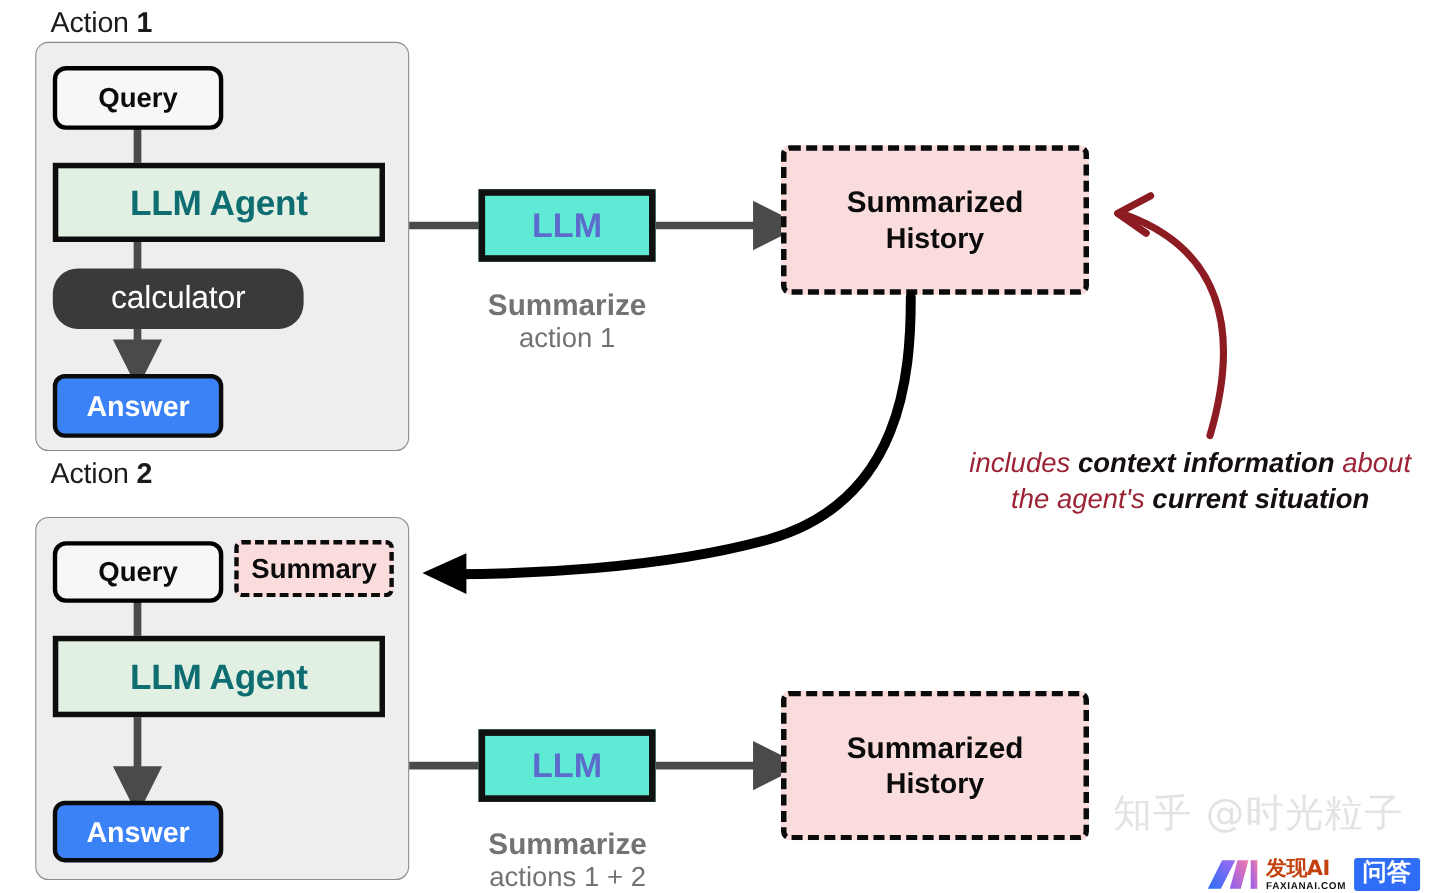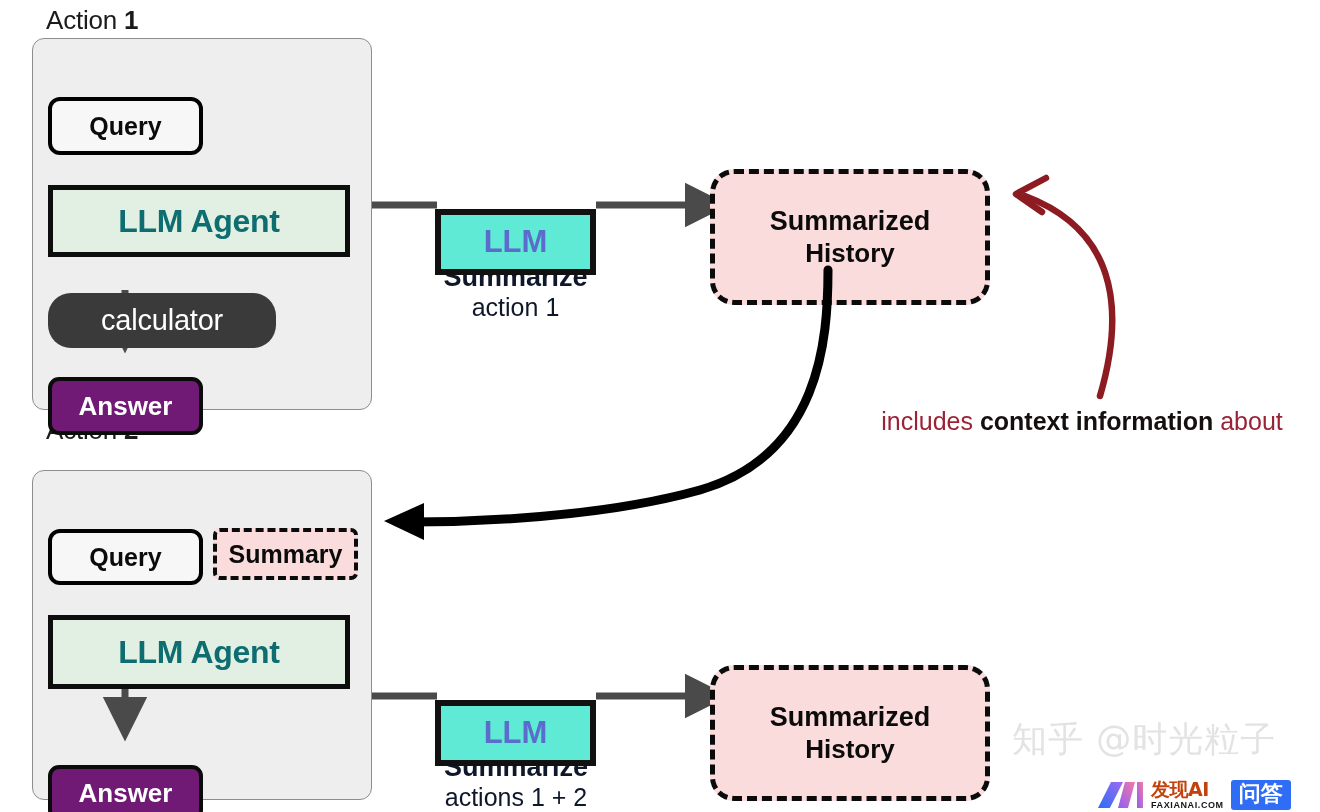--- a/index.html
+++ b/index.html
@@ -30,21 +30,20 @@
   }
 
   
   .node {
     position: absolute;
     display: flex;
     align-items: center;
     justify-content: center;
     white-space: nowrap;
     z-index: 6;
-    margin-top: 37px;
   }
 
   .query-box {
     background: #f7f7f7;
     border: 4.5px solid #000000;
     border-radius: 12px;
     font-size: 25px;
     font-weight: 700;
     color: #0b0b0b;
   }
@@ -61,21 +60,21 @@
   .tool-box {
     background: #3a3a3a;
     border-radius: 9px;
     font-size: 29px;
     font-weight: 400;
     color: #ffffff;
     letter-spacing: -0.2px;
   }
 
   .answer-box {
-    background: #701a75;
+    background: #3b82f6;
     border: 4.5px solid #0b0b0b;
     border-radius: 11px;
     font-size: 26px;
     font-weight: 700;
     color: #ffffff;
   }
 
   .summary-box {
     background: #fadcdc;
     border: 4px dashed #0b0b0b;
@@ -91,37 +90,37 @@
     border: 6px solid #111111;
     font-size: 31px;
     font-weight: 700;
     color: #5b6ccd;
     letter-spacing: 0px;
   }
 
   .history-box {
     background: #fadcdc;
     border: 5px dashed #0b0b0b;
-    border-radius: 24px;
+    border-radius: 8px;
     flex-direction: column;
     line-height: 1.18;
   }
   .history-box .h-top {
     font-size: 27px; font-weight: 700; color: #0b0b0b;
   }
   .history-box .h-bot {
     font-size: 26px; font-weight: 700; color: #0b0b0b;
   }
 
   
   .caption {
     position: absolute;
     text-align: center;
     line-height: 1.16;
-    color: #0f172a;
+    color: #737373;
     white-space: nowrap;
   }
   .caption .c1 { font-size: 27px; font-weight: 700; display: block; }
   .caption .c2 { font-size: 25px; font-weight: 400; display: block; }
 
   
   .annotation {
     position: absolute;
     text-align: center;
     font-size: 25px;
@@ -214,21 +213,21 @@
 
   <div class="action-label" style="left:46px; top:5px;">
     <span>Action </span><b>1</b>
   </div>
   <div class="panel" style="left:32px; top:38px; width:340px; height:372px;"></div>
 
   <div class="node query-box" style="left:48px; top:60px; width:155px; height:58px;">Query</div>
 
   <div class="node agent-box" style="left:48px; top:148px; width:302px; height:72px;">LLM Agent</div>
 
-  <div class="node tool-box" style="left:48px; top:256px; width:228px; height:55px;border-radius:23px;">calculator</div>
+  <div class="node tool-box" style="left:48px; top:244px; width:228px; height:55px;border-radius:23px;">calculator</div>
 
   <div class="node answer-box" style="left:48px; top:340px; width:155px; height:58px;">Answer</div>
 
   <div class="node llm-box" style="left:435px; top:172px; width:161px; height:66px;">LLM</div>
 
   <div class="caption" style="left:435px; top:262px; width:161px;">
     <span class="c1">Summarize</span>
     <span class="c2">action 1</span>
   </div>
 
@@ -264,22 +263,23 @@
 
   <svg class="overlay over" viewBox="0 0 1320 812">
 
     <path d="M 828 270 C 828 340, 820 455, 700 490 C 600 518, 470 522, 412 522" fill="none" stroke="#000000" stroke-width="9" stroke-linecap="round"></path>
     <polygon points="384,521 424,503 424,540" fill="#000000"></polygon>
 
     <path d="M 1100 396 C 1128 300, 1110 228, 1025 196" fill="none" stroke="#8c1c22" stroke-width="6.5" stroke-linecap="round" fill-opacity="0"></path>
     <path d="M 1046 178 L 1016 194 L 1042 212" fill="none" stroke="#8c1c22" stroke-width="6.5" stroke-linecap="round" stroke-linejoin="round"></path>
   </svg>
 
-  <div class="annotation" style="left:862px; top:405px; width:440px;">
+  <div class="annotation" style="left:862px; top:405px; width:440px;font-style:italic;">
     <div><span>includes </span><b>context information</b><span> about</span></div>
+    <div><span>the agent's </span><b>current situation</b></div>
   </div>
 
   <div class="wm-zhihu" style="left:1012px; top:716px;">知乎 @时光粒子</div>
 
   <div class="wm-logo" style="left:1098px; top:780px;">
     <svg class="wm-mark" width="46" height="30" viewBox="0 0 46 30">
       <defs>
         <linearGradient id="gA" x1="0" y1="1" x2="1" y2="0">
           <stop offset="0" stop-color="#2b6df5"></stop>
           <stop offset="1" stop-color="#9f6bf2"></stop>

